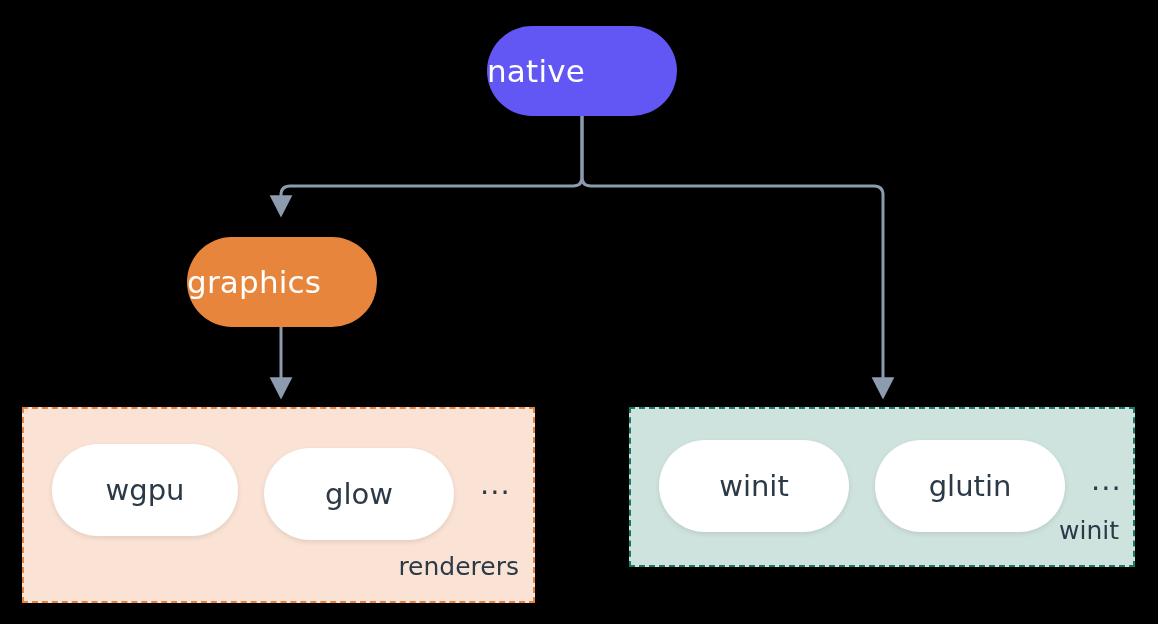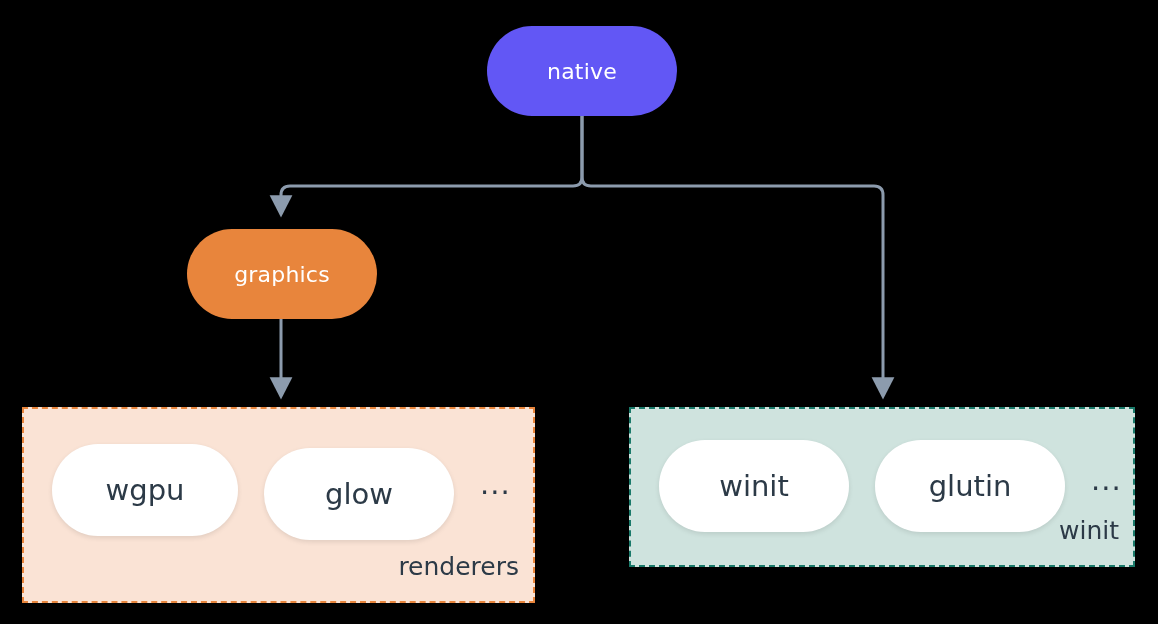--- a/index.html
+++ b/index.html
@@ -24,38 +24,38 @@
     top: 0;
     width: 1158px;
     height: 624px;
     pointer-events: none;
   }
   
   .node {
     position: absolute;
     display: flex;
     align-items: center;
-    justify-content: center;
+    justify-content: flex-start;
     box-sizing: border-box;
     color: #ffffff;
-    font-size: 22px;
+    font-size: 31px;
     letter-spacing: 0.2px;
     white-space: nowrap;
   }
   .node-native {
     left: 487px;
     top: 26px;
     width: 190px;
     height: 90px;
     border-radius: 45px;
     background: #6257f5;
   }
   .node-graphics {
     left: 187px;
-    top: 229px;
+    top: 237px;
     width: 190px;
     height: 90px;
     border-radius: 45px;
     background: #e8853c;
   }
   
   .group {
     position: absolute;
     box-sizing: border-box;
     border-style: dashed;

